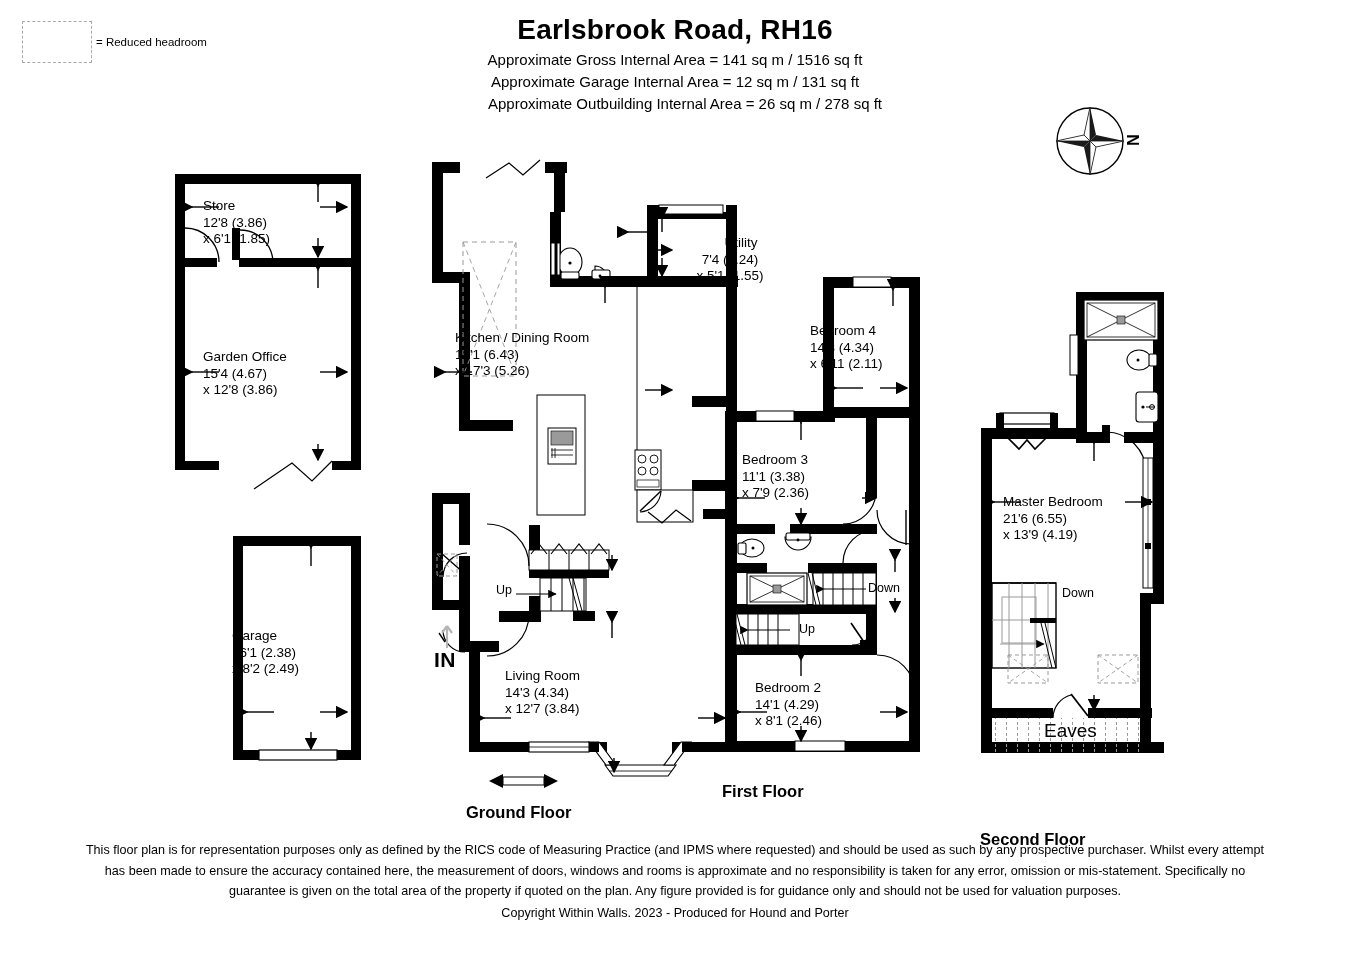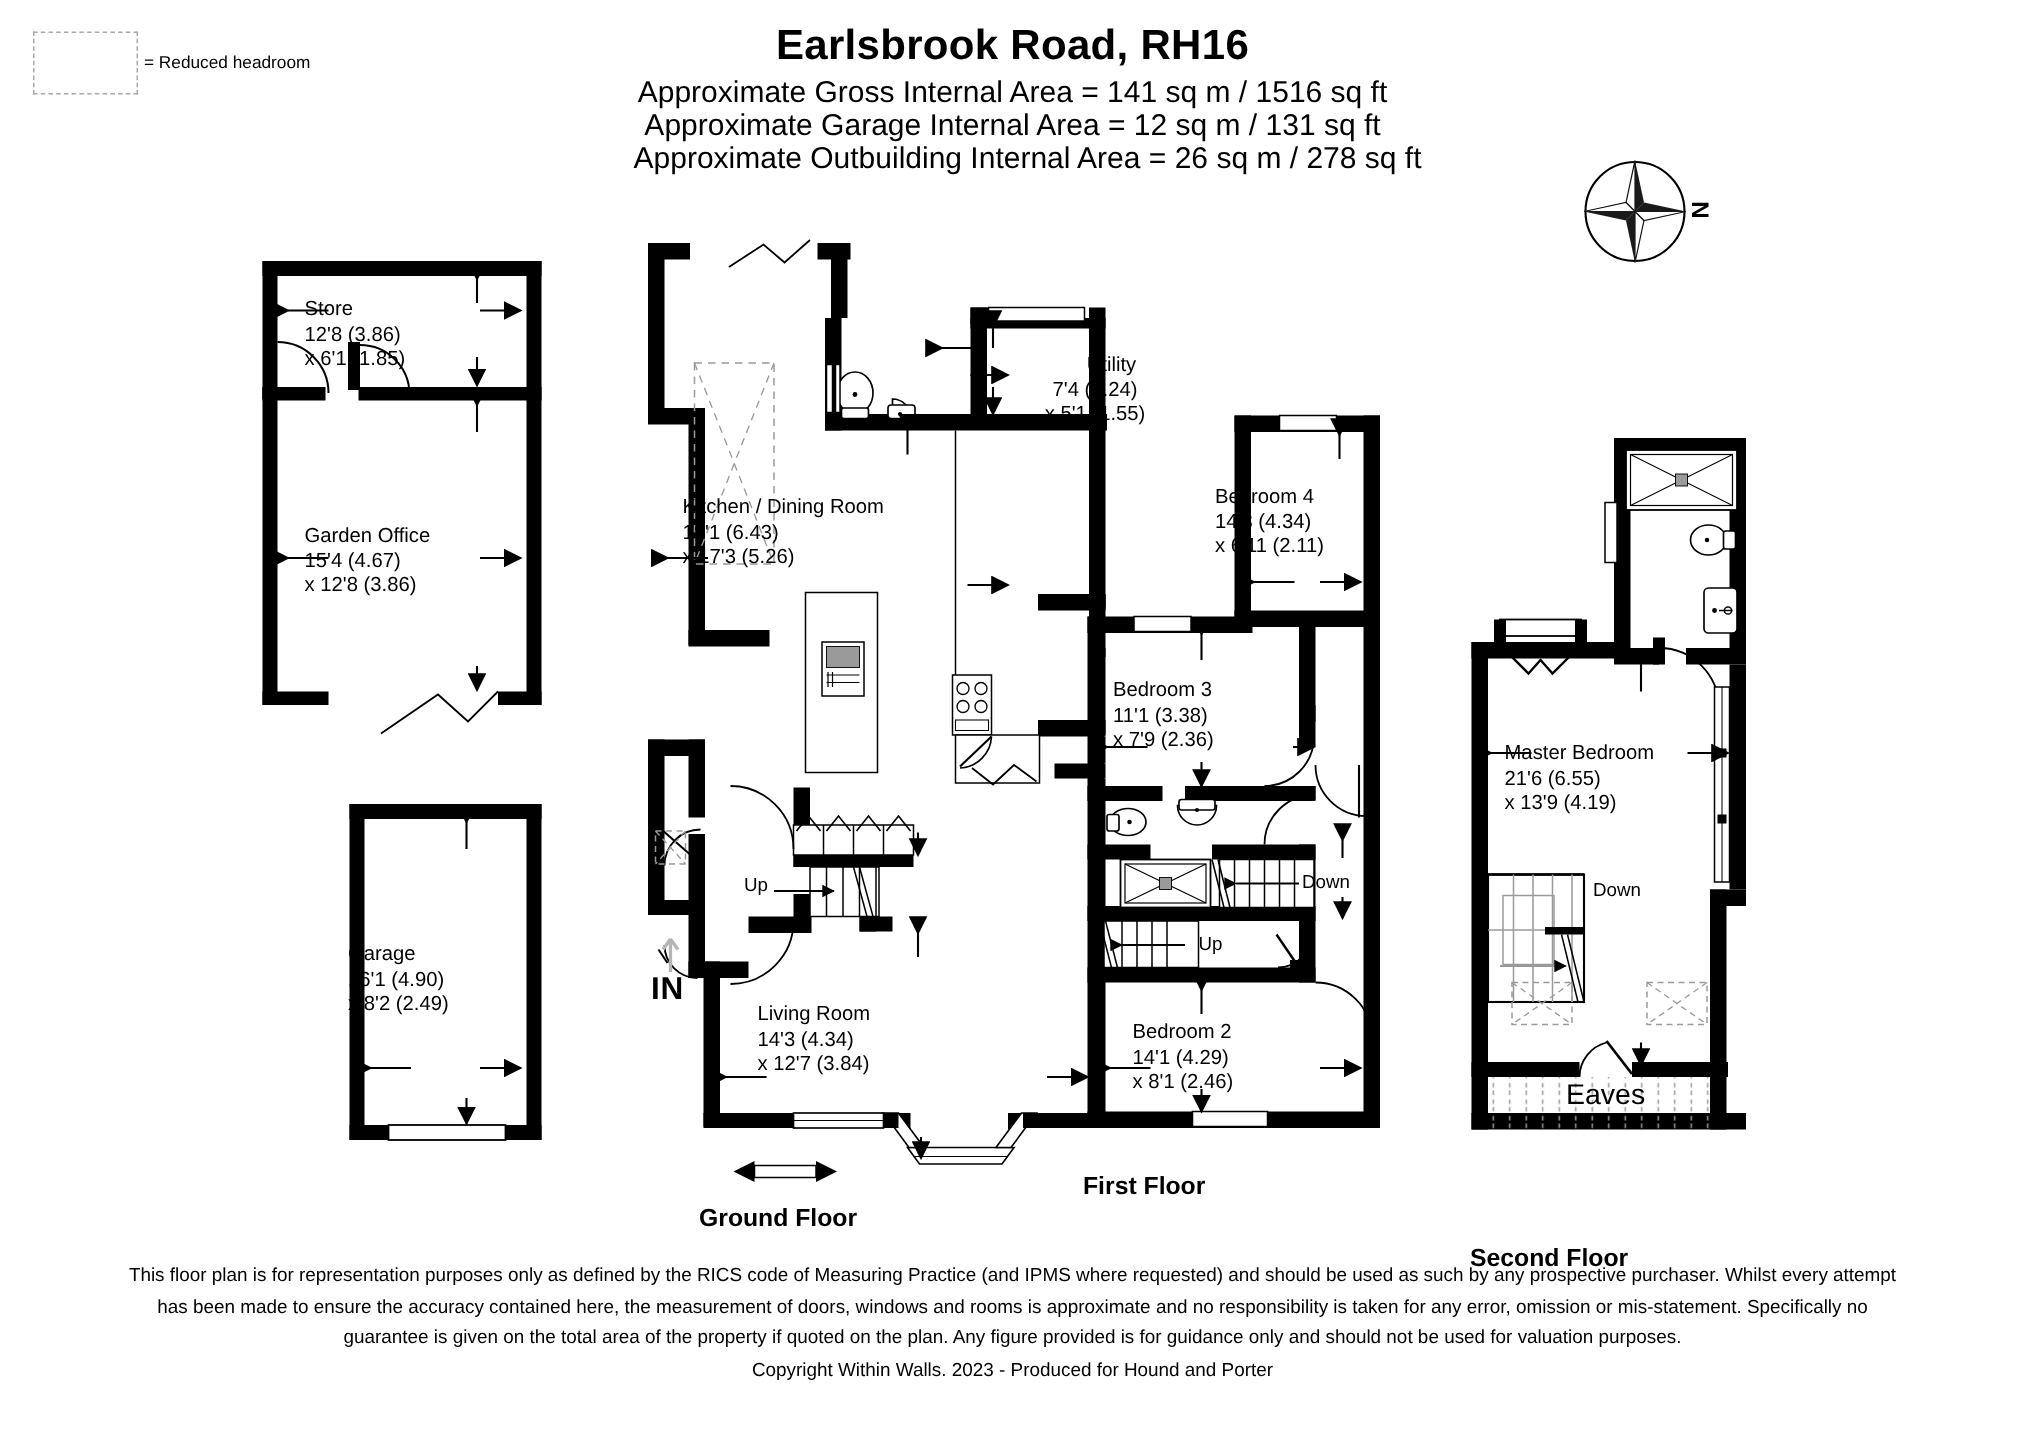--- a/index.html
+++ b/index.html
@@ -19,21 +19,21 @@
   .legend-text{
     position:absolute;left:96px;top:36px;font-size:11.5px;white-space:nowrap;
   }
 
   
   .title{
     position:absolute;left:0;top:14px;width:1350px;text-align:center;
     font-size:28px;font-weight:bold;letter-spacing:.2px;
   }
   .sub{
-    position:absolute;left:0;width:1350px;text-align:center;font-size:20px;
+    position:absolute;left:0;width:1350px;text-align:center;font-size:15px;
   }
   .sub1{top:51px;} .sub2{top:73px;} .sub3{top:95px;padding-left:10px;}
 
   
   .floor-cap{position:absolute;font-size:16.5px;font-weight:bold;white-space:nowrap;}
 
   
   .room{position:absolute;font-size:13.5px;line-height:16.5px;white-space:nowrap;}
   .room .rl{display:block;}
 
@@ -518,21 +518,21 @@
 </div>
 
 <div class="room" style="left:203px;top:349px;width:130px;">
   <span class="rl">Garden Office</span>
   <span class="rl">15'4 (4.67)</span>
   <span class="rl">x 12'8 (3.86)</span>
 </div>
 
 <div class="room" style="left:232px;top:628px;width:130px;">
   <span class="rl">Garage</span>
-  <span class="rl">16'1 (4.90)</span>
+  <span class="rl">16'1 (2.38)</span>
   <span class="rl">x 8'2 (2.49)</span>
 </div>
 
 <div class="room" style="left:665px;top:235px;width:130px;text-align:center;">
   <span class="rl" style="padding-left:22px;">Utility</span>
   <span class="rl">7'4 (2.24)</span>
   <span class="rl">x 5'1 (1.55)</span>
 </div>
 
 <div class="room" style="left:455px;top:330px;width:180px;">

